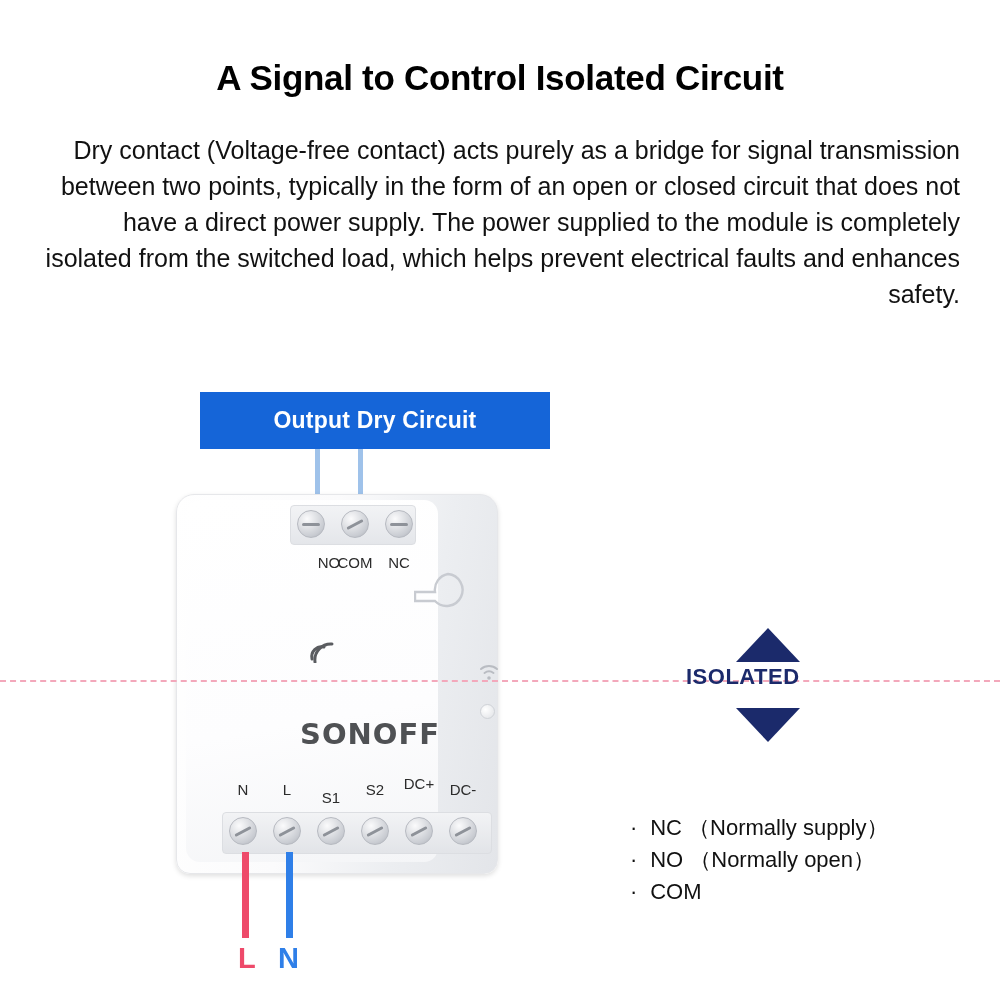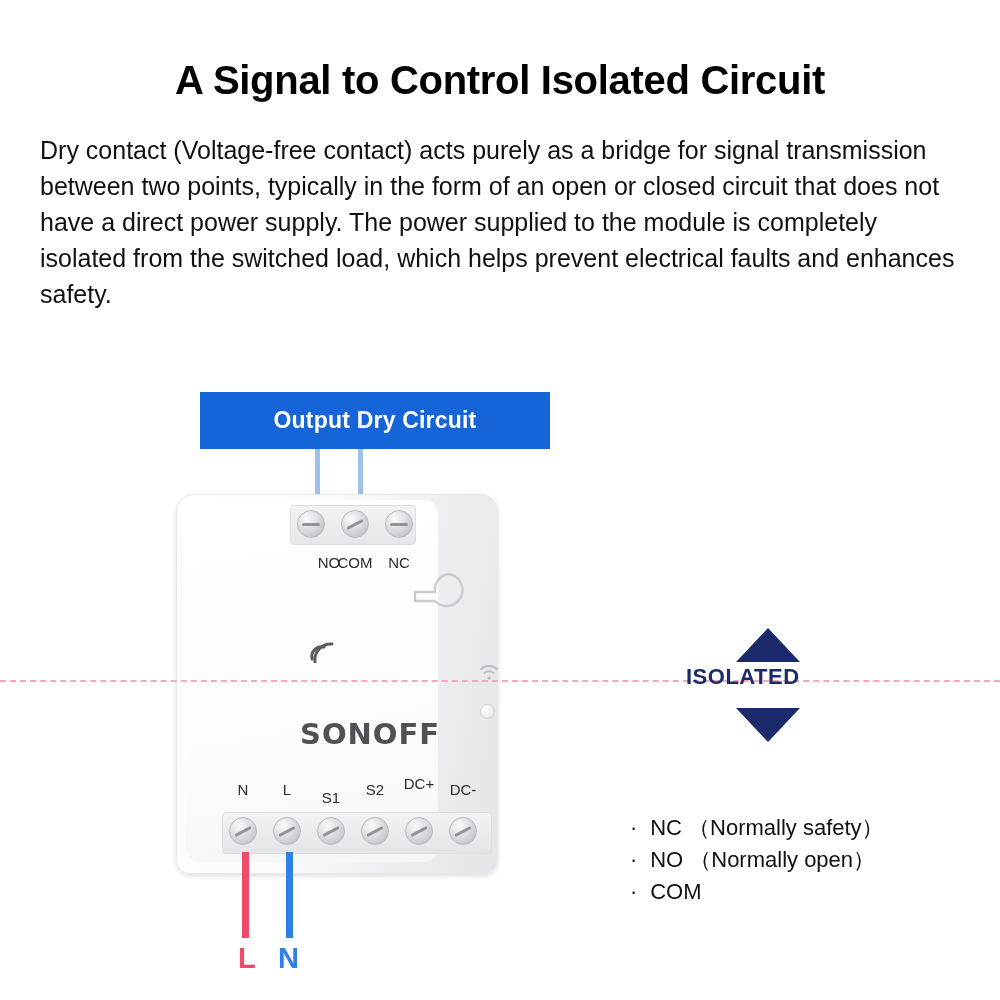--- a/index.html
+++ b/index.html
@@ -16,31 +16,31 @@
     overflow: hidden;
   }
 
   
   .headline {
     position: absolute;
     top: 58px;
     left: 0;
     width: 1000px;
     text-align: center;
-    font-size: 40px;
+    font-size: 35px;
     font-weight: bold;
     letter-spacing: -0.3px;
     color: #000000;
   }
   .paragraph {
     position: absolute;
     top: 132px;
     left: 40px;
     width: 920px;
-    text-align: left;
+    text-align: right;
     font-size: 25px;
     line-height: 36px;
     color: #111111;
   }
 
   
   .badge {
     position: absolute;
     left: 200px;
     top: 392px;
@@ -339,21 +339,21 @@
 <div class="wire-letter n">N</div>
 
 <div class="dash-line"></div>
 <div class="tri up"></div>
 <div class="tri down"></div>
 <div class="isolated-word">ISOLATED</div>
 
 <div class="legend">
   <div class="legend-item">
     <span class="legend-dot">·</span>
-    <span>NC （Normally safety）</span>
+    <span>NC （Normally supply）</span>
   </div>
   <div class="legend-item">
     <span class="legend-dot">·</span>
     <span>NO （Normally open）</span>
   </div>
   <div class="legend-item">
     <span class="legend-dot">·</span>
     <span>COM</span>
   </div>
 </div>

